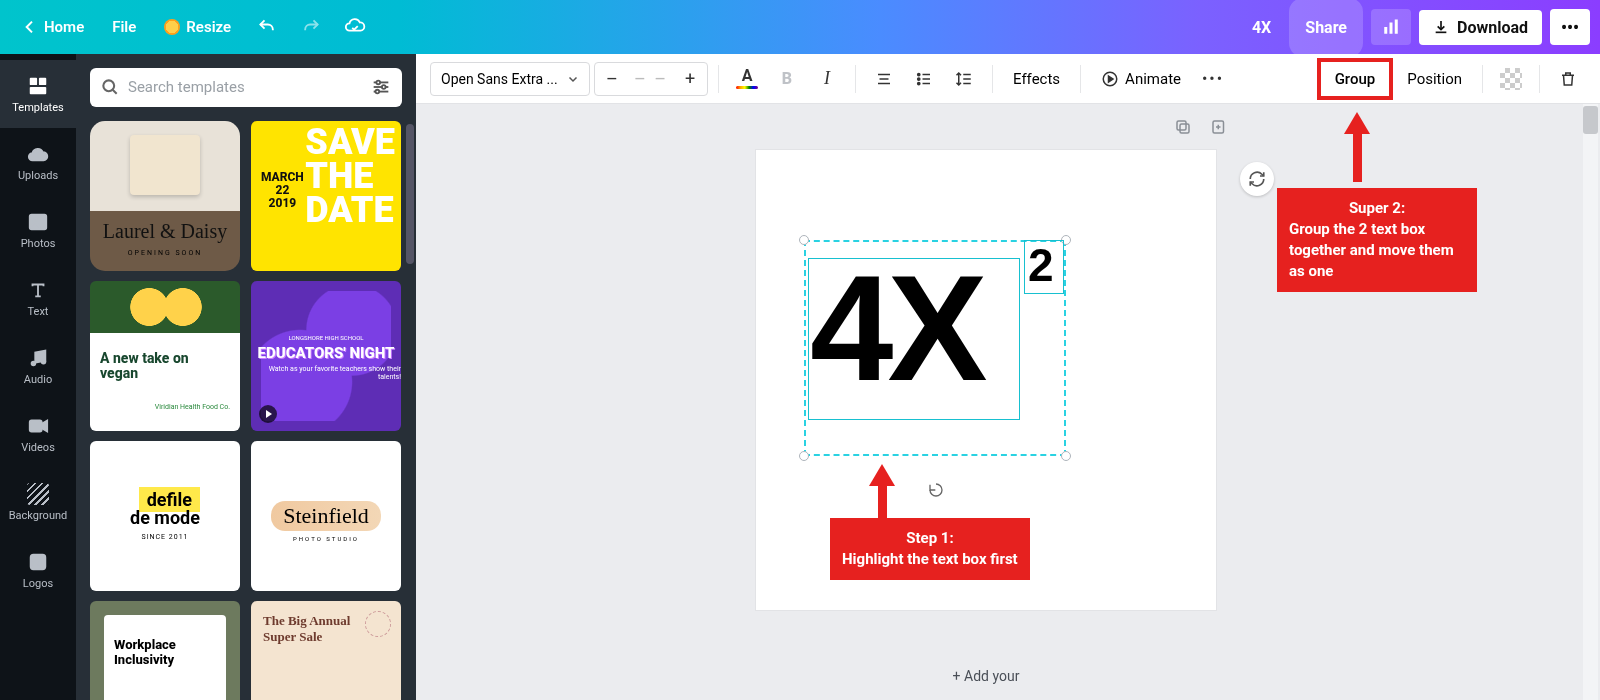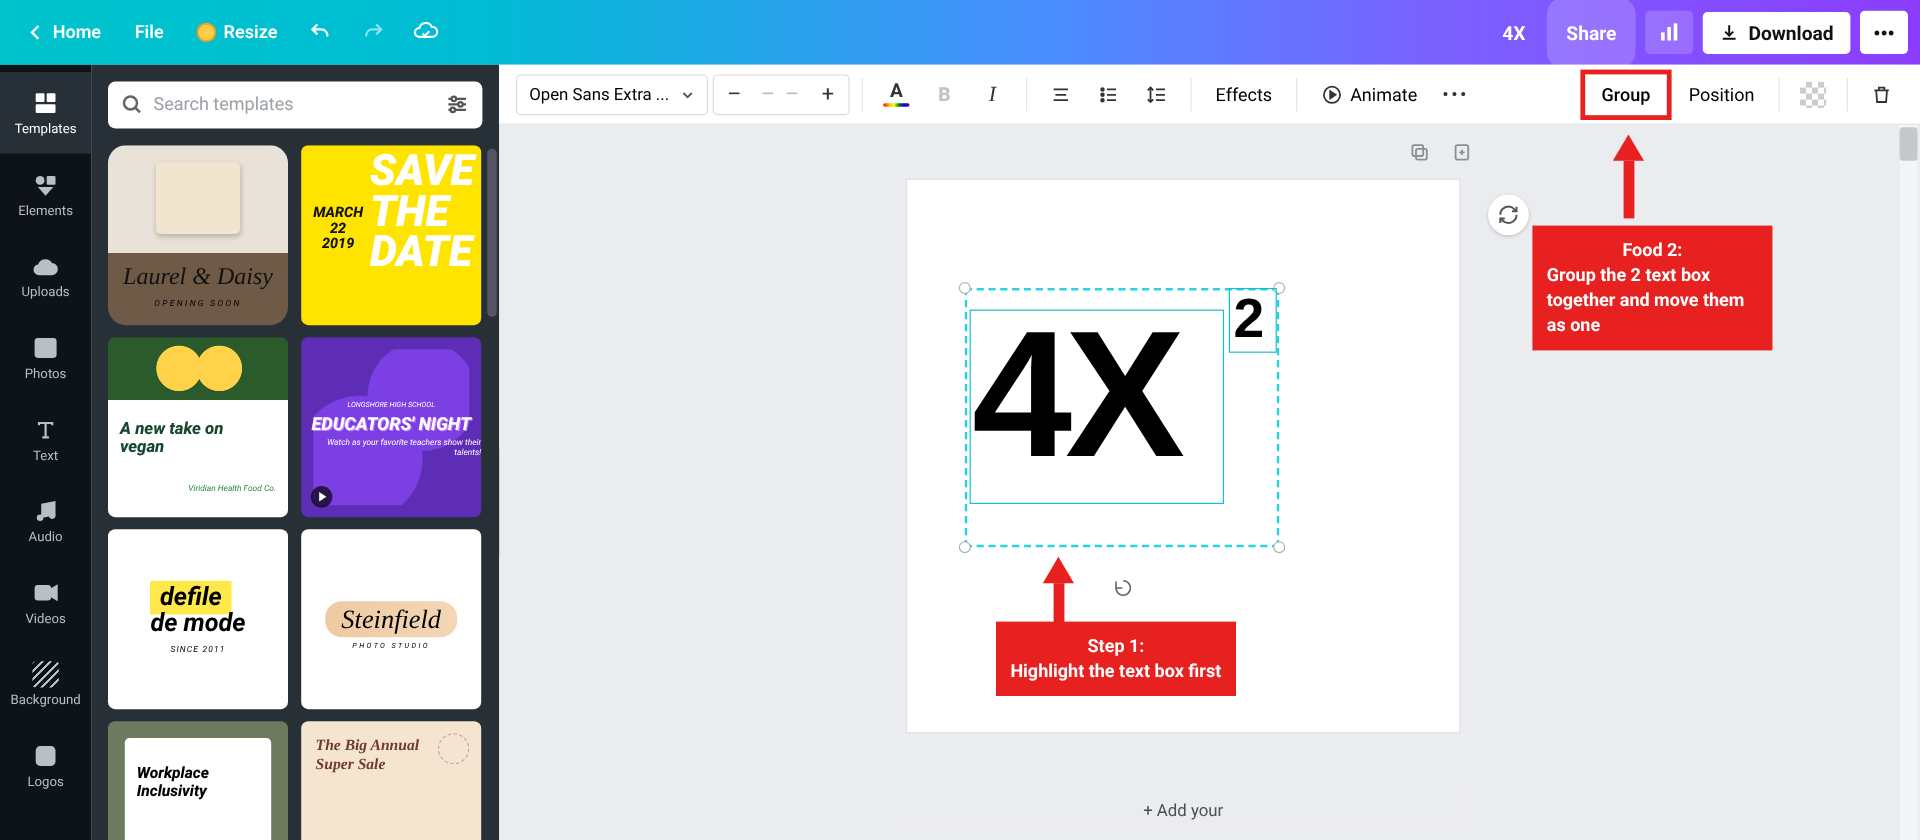--- a/index.html
+++ b/index.html
@@ -27,21 +27,21 @@
   .rail .rail-item svg{ width:22px; height:22px; fill:currentColor;}
   .rail .rail-item .stripes{ background:repeating-linear-gradient(135deg,#b9bfc7 0 2px, transparent 2px 5px); width:22px; height:22px; border-radius:3px;}
 
   
   .panel { width:340px; background:#272f37; position:relative; display:flex; flex-direction:column; padding:14px 8px 0 14px;}
   .search-wrap{ background:#fff; border-radius:6px; height:42px; display:flex; align-items:center; padding:0 10px; gap:8px; margin-right:6px;}
   .search-wrap input{ border:none; outline:none; flex:1; font-size:15px; color:#555;}
   .search-wrap input::placeholder{ color:#9aa0a6;}
   .settings-icon{ color:#555; cursor:pointer;}
   .thumb-grid{ margin-top:14px; display:grid; grid-template-columns:1fr 1fr; gap:10px; overflow:hidden; padding-right:6px;}
-  .thumb{ width:150px; height:150px; border-radius:6px; background:#fff; position:relative; overflow:hidden; display:flex; align-items:center; justify-content:center; font-size:12px; cursor:pointer;font-style:italic;}
+  .thumb{ width:150px; height:150px; border-radius:6px; background:#fff; position:relative; overflow:hidden; display:flex; align-items:center; justify-content:center; font-size:12px; cursor:pointer;}
   .panel-scroll{ position:absolute; right:2px; top:70px; bottom:8px; width:8px;}
   .panel-scroll .bar{ position:absolute; top:0; width:8px; height:140px; background:#556; border-radius:4px;}
   .collapse-tab{ position:absolute; right:-14px; top:320px; width:14px; height:90px; background:#272f37; border-radius:0 10px 10px 0; display:flex; align-items:center; justify-content:center; color:#aaa; cursor:pointer;}
 
   
   .t1{ background:linear-gradient(#e8e2d8 60%, #6e5a47 60%); flex-direction:column;border-radius:15px;}
   .t1 .box{ position:absolute; top:14px; width:70px; height:60px; background:#f1e5cf; border-radius:4px; box-shadow:0 2px 4px rgba(0,0,0,.2);}
   .t1 .script{ position:absolute; bottom:28px; font-family:"Brush Script MT", cursive; font-size:20px; color:#111;}
   .t1 .sub{ position:absolute; bottom:14px; font-size:7px; letter-spacing:2px;}
   .t2{ background:#ffe400;}
@@ -52,21 +52,21 @@
   .t3 .txt{ position:absolute; top:70px; left:10px; font-size:14px; font-weight:800; color:#18472e; line-height:1.1; width:90px;}
   .t3 .logo{ position:absolute; right:10px; bottom:20px; font-size:7px; color:#2b8a3e; text-align:left;}
   .t4{ background:#5e2db5; color:#fff; flex-direction:column;}
   .t4 .blob{ position:absolute; inset:10px; background:radial-gradient(circle at 30% 70%, #7b3fe4 40%, transparent 41%), radial-gradient(circle at 70% 30%, #7b3fe4 35%, transparent 36%);}
   .t4 .title{ position:relative; font-size:15px; font-weight:800; text-align:center; line-height:1.1; text-shadow:1px 1px 0 #c77dff;}
   .t4 .sub{ position:relative; font-size:7px; text-align:right; margin-top:4px;}
   .t4 .play{ position:absolute; left:8px; bottom:8px; width:18px; height:18px; background:#000a; border-radius:50%; display:flex; align-items:center; justify-content:center;}
   .t4 .play::after{ content:""; border-left:6px solid #fff; border-top:4px solid transparent; border-bottom:4px solid transparent; margin-left:2px;}
   .t5{ background:#fff;}
   .t5 .hl{ background:#ffe94a; padding:2px 8px;}
-  .t5 .txt{ font-family:Georgia, serif; font-size:21px; font-weight:700; text-align:left; line-height:1;}
+  .t5 .txt{ font-family:Georgia, serif; font-size:18px; font-weight:700; text-align:right; line-height:1;}
   .t5 .sub{ font-size:7px; margin-top:6px; letter-spacing:1px;}
   .t6{ background:#fff; flex-direction:column;}
   .t6 .brush{ background:linear-gradient(90deg,#f0c9a0,#f3d7b6); width:110px; height:30px; border-radius:14px;}
   .t6 .script{ font-family:"Brush Script MT", cursive; font-size:22px; position:absolute;}
   .t6 .sub{ font-size:6px; letter-spacing:2px; position:absolute; top:94px;}
   .t7{ background:#6d7a5e; padding:14px;}
   .t7 .card{ background:#fff; width:100%; height:100%; border-radius:4px; padding:22px 10px 6px; position:relative;}
   .t7 .card .ttl{ font-size:13px; font-weight:800;}
   .t8{ background:#f4e4d0; padding:10px;}
   .t8 .ttl{ font-family:Georgia,serif; font-weight:800; color:#6e3b2e; font-size:13px; text-align:left; position:absolute; top:12px; left:12px; right:40px;}
@@ -177,28 +177,20 @@
   <div class="rail">
     <div class="rail-item active">
       <svg viewBox="0 0 24 24">
           <rect x="3" y="3" width="8" height="8" rx="1"></rect>
           <rect x="13" y="3" width="8" height="8" rx="1"></rect>
           <rect x="3" y="13" width="18" height="8" rx="1"></rect>
         </svg>
       <span>Templates</span>
     </div>
     <div class="rail-item">
-      <svg viewBox="0 0 24 24">
-          <circle cx="7" cy="8" r="4"></circle>
-          <rect x="13" y="4" width="8" height="8" rx="1"></rect>
-          <polygon points="12,22 5,14 19,14"></polygon>
-        </svg>
-      <span>Elements</span>
-    </div>
-    <div class="rail-item">
       <svg viewBox="0 0 24 24" fill="none" stroke="currentColor" stroke-width="2">
           <path d="M6 19a4 4 0 010-8 6 6 0 0111.3-1A4.5 4.5 0 0118 19H6z"></path>
           <path d="M12 16V9"></path>
           <polyline points="9 12 12 9 15 12"></polyline>
         </svg>
       <span>Uploads</span>
     </div>
     <div class="rail-item">
       <svg viewBox="0 0 24 24" fill="none" stroke="currentColor" stroke-width="2">
           <rect x="3" y="4" width="18" height="16" rx="2"></rect>
@@ -458,21 +450,21 @@
       <div class="anno" style="left:414px; top:414px; width:200px;">
         <div style="text-align:center;">Step 1:</div>
         <div>Highlight the text box first</div>
       </div>
 
       <div class="arrow-up" style="left:928px; top:8px;">
         <div class="head"></div>
         <div class="shaft" style="height:48px;"></div>
       </div>
       <div class="anno" style="left:861px; top:84px; width:200px;">
-        <div style="text-align:center;">Food 2:</div>
+        <div style="text-align:center;">Super 2:</div>
         <div>Group the 2 text box together and move them as one</div>
       </div>
 
       <div class="addpage">
           <span>+ Add your</span>
         </div>
 
       <div class="right-scroll">
           <div class="bar"></div>
         </div>

